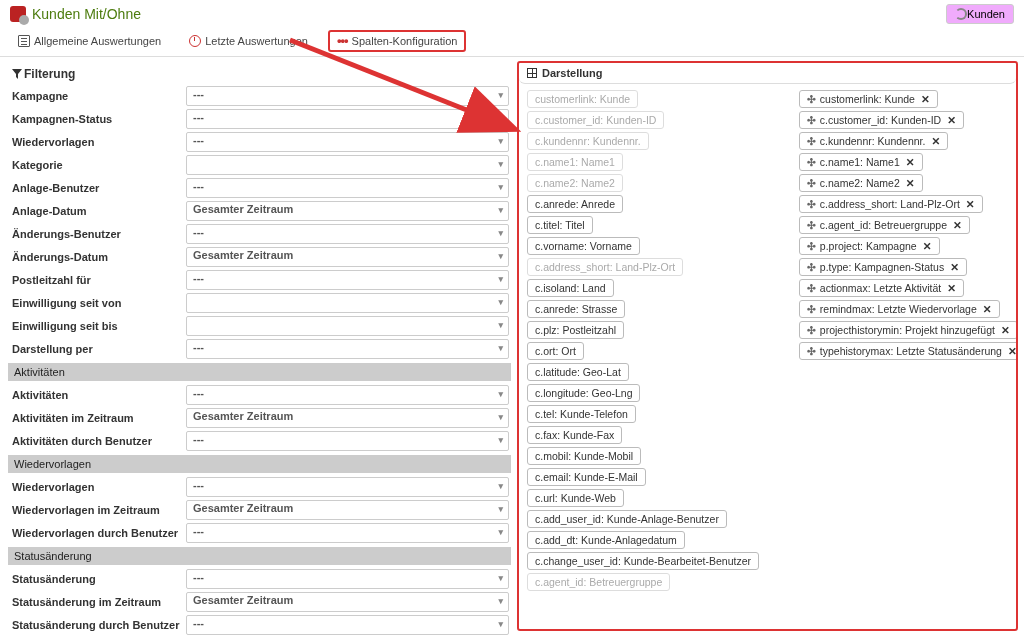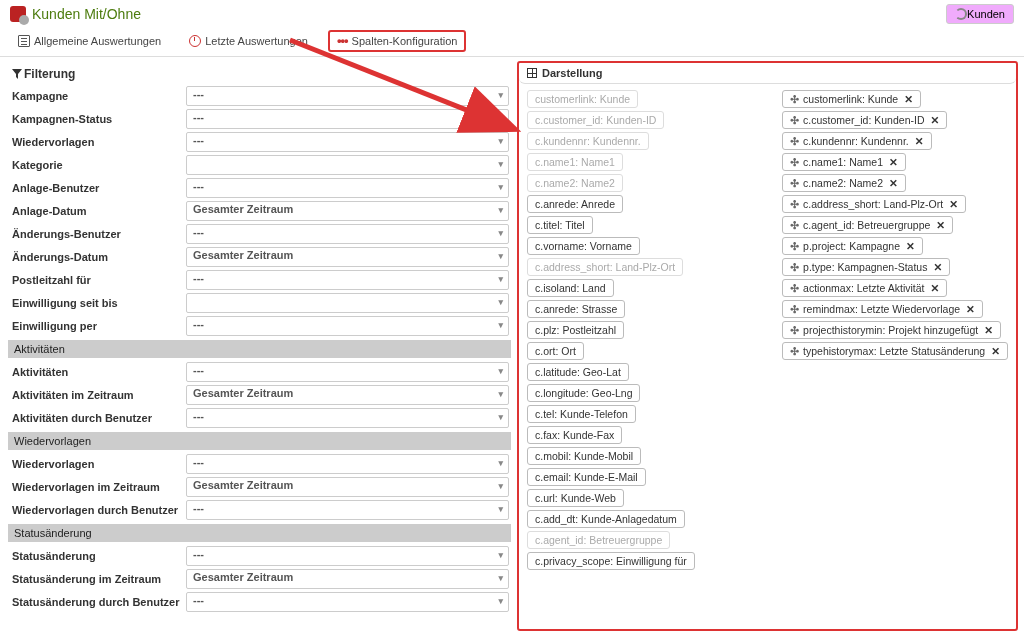--- a/index.html
+++ b/index.html
@@ -113,25 +113,29 @@
         </div>
         <div class="form-row">
           <div class="form-label">Änderungs-Datum</div>
           <div class="form-select">Gesamter Zeitraum</div>
         </div>
         <div class="form-row">
           <div class="form-label">Postleitzahl für</div>
           <div class="form-select">---</div>
         </div>
         <div class="form-row">
+          <div class="form-label">Einwilligung seit von</div>
+          <div class="form-select"></div>
+        </div>
+        <div class="form-row">
           <div class="form-label">Einwilligung seit bis</div>
           <div class="form-select"></div>
         </div>
         <div class="form-row">
-          <div class="form-label">Einwilligung per</div>
+          <div class="form-label">Darstellung per</div>
           <div class="form-select">---</div>
         </div>
       </div>
     <div id="filters-sections">
         <div class="sub-header">Aktivitäten</div>
         <div class="form-row">
           <div class="form-label">Aktivitäten</div>
           <div class="form-select">---</div>
         </div>
         <div class="form-row">
@@ -191,23 +195,24 @@
           <div class="chip">c.anrede: Strasse</div>
           <div class="chip">c.plz: Postleitzahl</div>
           <div class="chip">c.ort: Ort</div>
           <div class="chip">c.latitude: Geo-Lat</div>
           <div class="chip">c.longitude: Geo-Lng</div>
           <div class="chip">c.tel: Kunde-Telefon</div>
           <div class="chip">c.fax: Kunde-Fax</div>
           <div class="chip">c.mobil: Kunde-Mobil</div>
           <div class="chip">c.email: Kunde-E-Mail</div>
           <div class="chip">c.url: Kunde-Web</div>
+          <div class="chip">c.add_user_id: Kunde-Anlage-Benutzer</div>
           <div class="chip">c.add_dt: Kunde-Anlagedatum</div>
+          <div class="chip">c.change_user_id: Kunde-Bearbeitet-Benutzer</div>
           <div class="chip disabled">c.agent_id: Betreuergruppe</div>
-          <div class="chip">c.privacy_scope: Einwilligung für</div>
         </div>
       <div class="col right" id="selected">
           <div class="chip">
             <span class="plus">✣</span>
             <span>customerlink: Kunde</span>
             <span class="x">✕</span>
           </div>
           <div class="chip">
             <span class="plus">✣</span>
             <span>c.customer_id: Kunden-ID</span>

